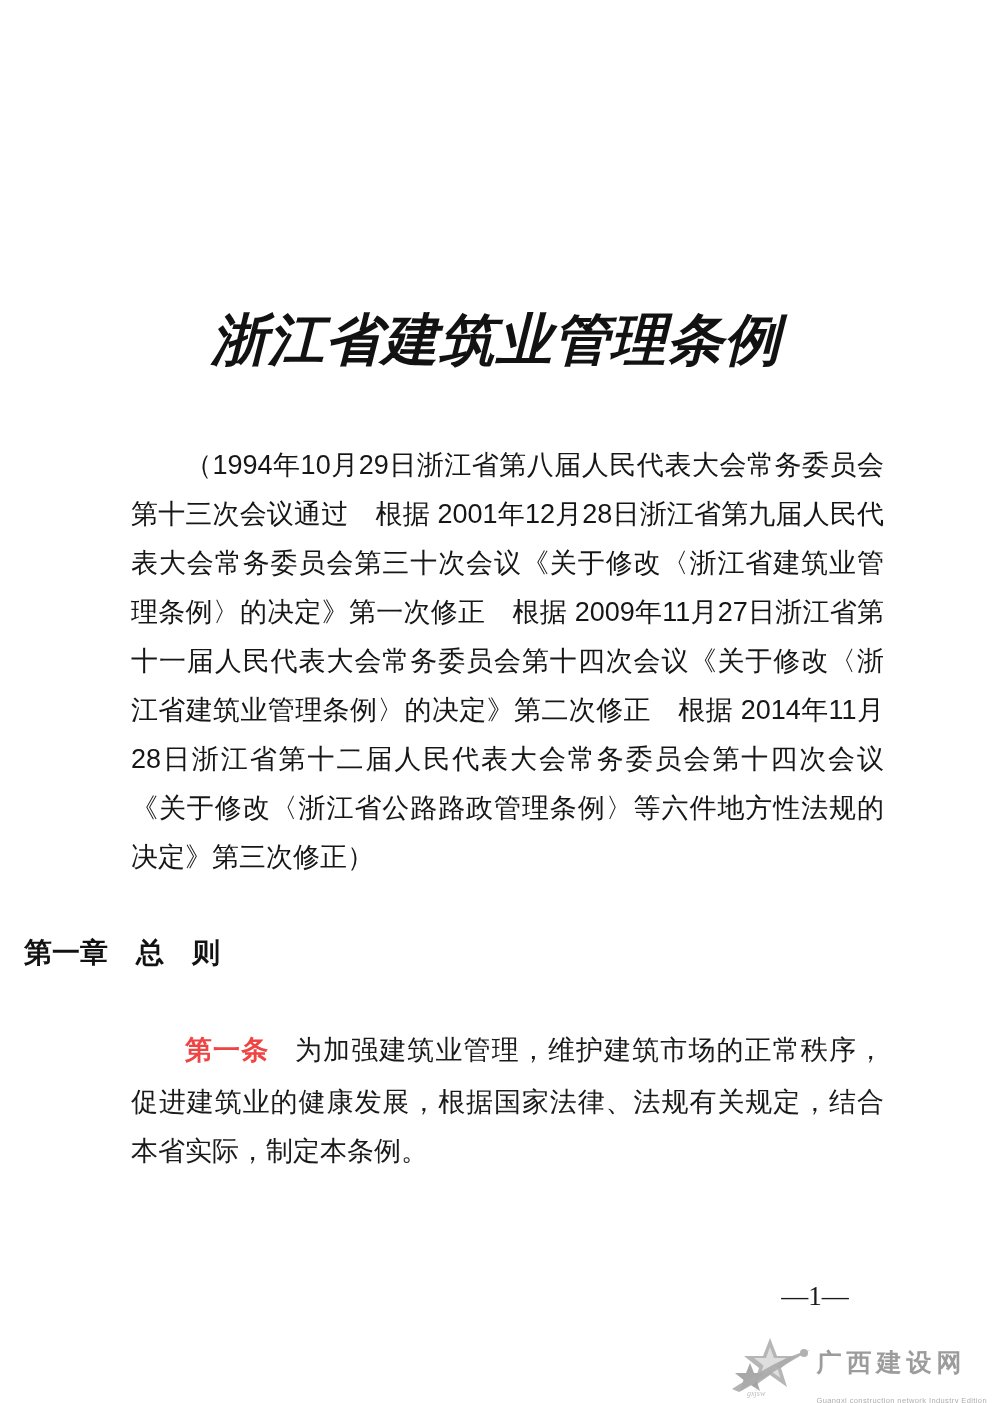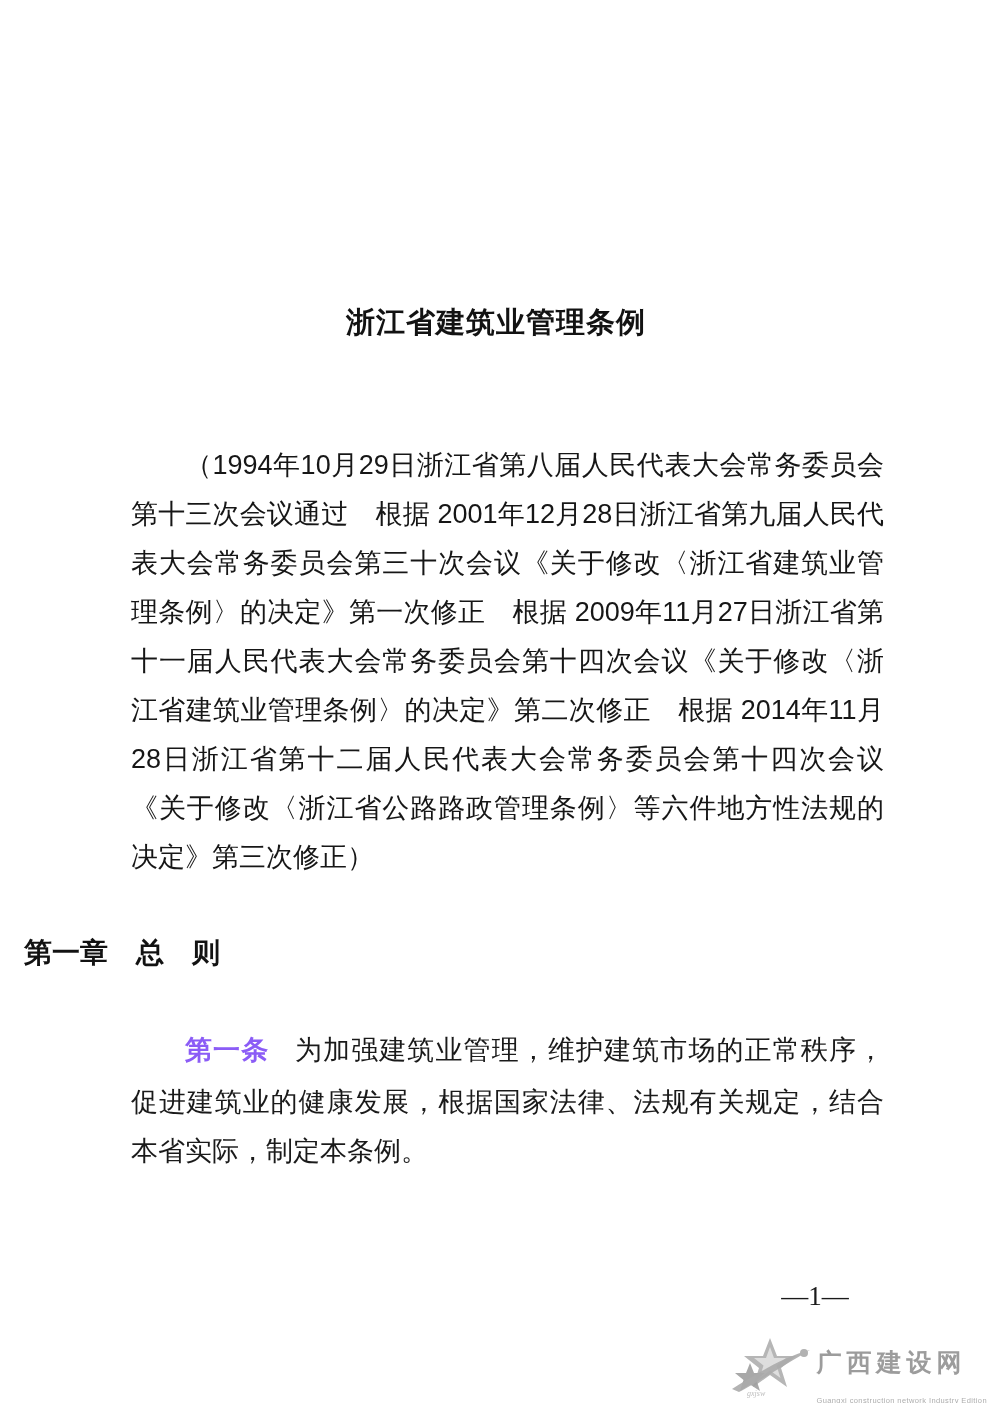--- a/index.html
+++ b/index.html
@@ -16,24 +16,25 @@
     color: #141414;
   }
   .title {
     position: absolute;
     top: 303px;
     left: 0;
     width: 100%;
     margin: 0;
     text-align: center;
     font-family: "Liberation Sans", "DejaVu Sans", sans-serif;
-    font-size: 29px;
+    font-size: 56px;
     font-weight: bold;
     letter-spacing: 1px;
     color: #121212;
+    font-style: italic;
   }
   .preamble {
     position: absolute;
     top: 441px;
     left: 131px;
     width: 753px;
     margin: 0;
     font-family: "Liberation Sans", "DejaVu Sans", sans-serif;
     font-size: 27px;
     line-height: 49px;
@@ -67,21 +68,21 @@
   .article {
     margin: 0;
     text-indent: 2em;
     text-align: justify;
     text-justify: inter-character;
   }
   .art-label {
     font-family: Liberation Mono, monospace;
     font-weight: bold;
     margin-right: 0.95em;
-    color: #8b5cf6;
+    color: #ef4444;
   }
   .page-number {
     position: absolute;
     top: 1281px;
     left: 775px;
     width: 80px;
     text-align: center;
     font-family: "Liberation Serif", "DejaVu Serif", serif;
     font-size: 27px;
     color: #1a1a1a;

